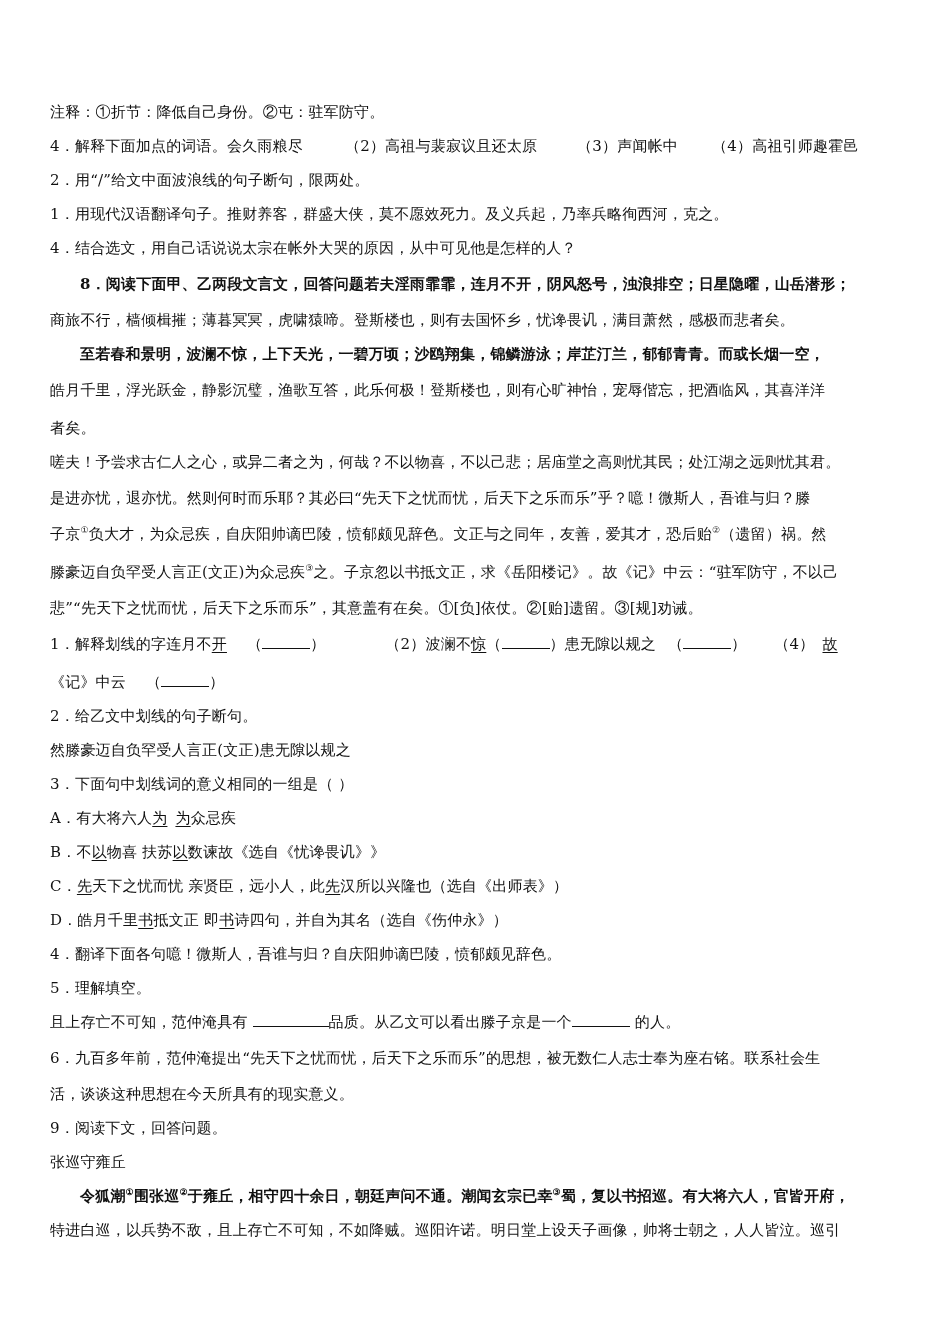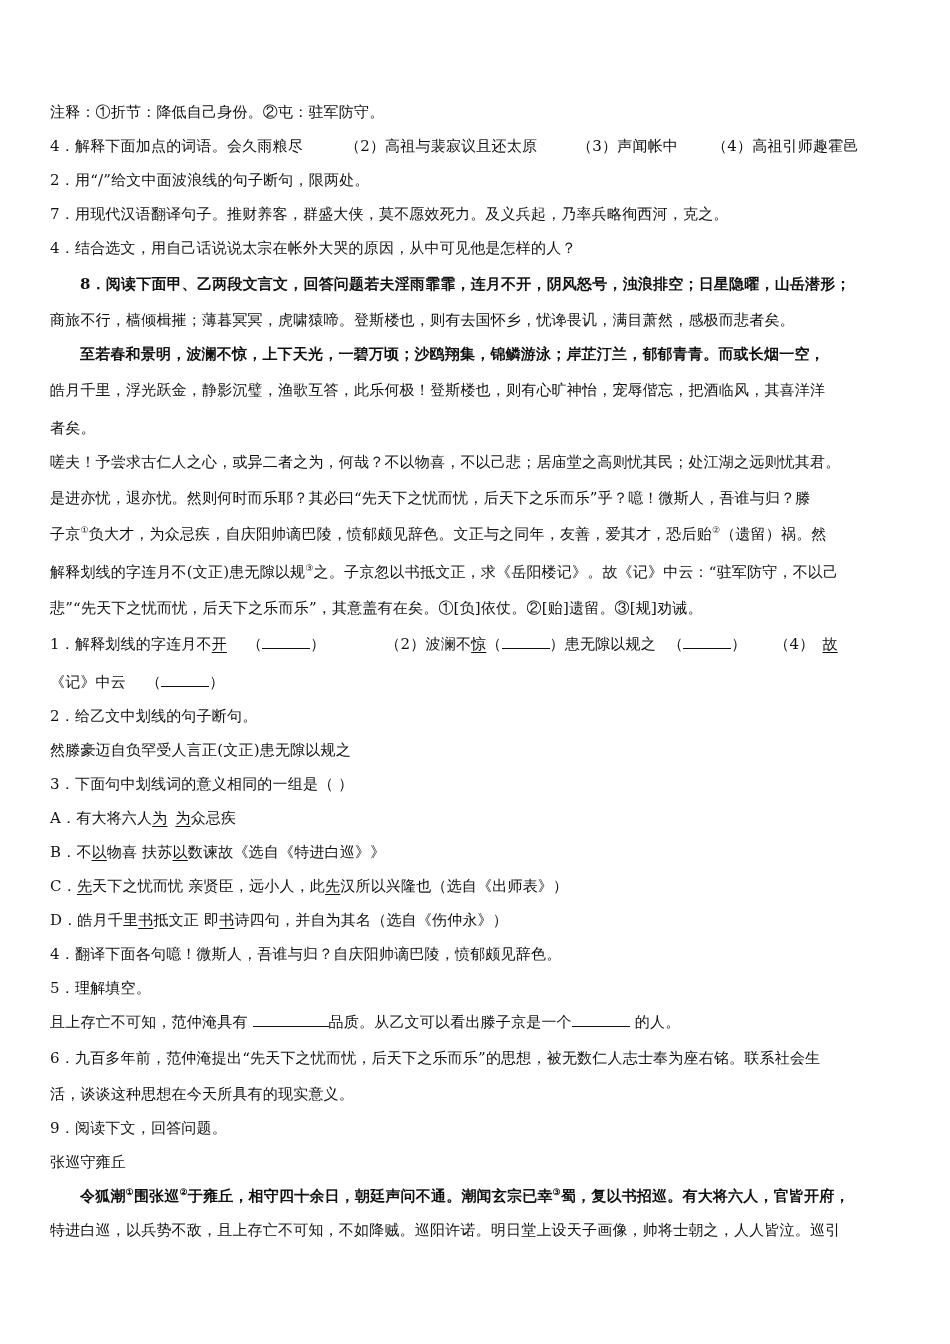--- a/index.html
+++ b/index.html
@@ -21,57 +21,57 @@
 
 <div class="page">
 
   <div class="line" style="top:2px">注释：①折节：降低自己身份。②屯：驻军防守。</div>
 
   <div class="line" style="top:36px">
     <span>4．解释下面加点的词语。会久雨粮尽</span><span class="gap" style="width:42px"></span><span>（2）高祖与裴寂议且还太原</span><span class="gap" style="width:40px"></span><span>（3）声闻帐中</span><span class="gap" style="width:34px"></span><span>（4）高祖引师趣霍邑</span>
   </div>
 
   <div class="line" style="top:70px">2．用“/”给文中面波浪线的句子断句，限两处。</div>
-  <div class="line" style="top:104px">7．用现代汉语翻译句子。推财养客，群盛大侠，莫不愿效死力。及义兵起，乃率兵略徇西河，克之。</div>
+  <div class="line" style="top:104px">1．用现代汉语翻译句子。推财养客，群盛大侠，莫不愿效死力。及义兵起，乃率兵略徇西河，克之。</div>
   <div class="line" style="top:138px">4．结合选文，用自己话说说太宗在帐外大哭的原因，从中可见他是怎样的人？</div>
 
   <div class="line indent" style="top:174px">8．阅读下面甲、乙两段文言文，回答问题若夫淫雨霏霏，连月不开，阴风怒号，浊浪排空；日星隐曜，山岳潜形；</div>
   <div class="line" style="top:210px">商旅不行，樯倾楫摧；薄暮冥冥，虎啸猿啼。登斯楼也，则有去国怀乡，忧谗畏讥，满目萧然，感极而悲者矣。</div>
 
   <div class="line indent" style="top:244px">至若春和景明，波澜不惊，上下天光，一碧万顷；沙鸥翔集，锦鳞游泳；岸芷汀兰，郁郁青青。而或长烟一空，</div>
   <div class="line" style="top:280px">皓月千里，浮光跃金，静影沉璧，渔歌互答，此乐何极！登斯楼也，则有心旷神怡，宠辱偕忘，把酒临风，其喜洋洋</div>
   <div class="line" style="top:318px">者矣。</div>
 
   <div class="line" style="top:352px">嗟夫！予尝求古仁人之心，或异二者之为，何哉？不以物喜，不以己悲；居庙堂之高则忧其民；处江湖之远则忧其君。</div>
   <div class="line" style="top:388px">是进亦忧，退亦忧。然则何时而乐耶？其必曰“先天下之忧而忧，后天下之乐而乐”乎？噫！微斯人，吾谁与归？滕</div>
 
   <div class="line" style="top:424px">
     <span>子京</span><span class="sup">①</span><span>负大才，为众忌疾，自庆阳帅谪巴陵，愤郁颇见辞色。文正与之同年，友善，爱其才，恐后贻</span><span class="sup">②</span><span>（遗留）祸。然</span>
   </div>
   <div class="line" style="top:462px">
-    <span>解释划线的字连月不(文正)患无隙以规</span><span class="sup">③</span><span>之。子京忽以书抵文正，求《岳阳楼记》。故《记》中云：“驻军防守，不以己</span>
+    <span>滕豪迈自负罕受人言正(文正)为众忌疾</span><span class="sup">③</span><span>之。子京忽以书抵文正，求《岳阳楼记》。故《记》中云：“驻军防守，不以己</span>
   </div>
   <div class="line" style="top:498px">悲”“先天下之忧而忧，后天下之乐而乐”，其意盖有在矣。①[负]依仗。②[贻]遗留。③[规]劝诫。</div>
 
   <div class="line" style="top:534px">
     <span>1．解释划线的字连月不</span><span class="u">开</span><span class="gap" style="width:20px"></span><span>（</span><span class="blank" style="width:48px"></span><span>）</span><span class="gap" style="width:60px"></span><span>（2）波澜不</span><span class="u">惊</span><span>（</span><span class="blank" style="width:48px"></span><span>）患无隙以规之</span><span class="gap" style="width:12px"></span><span>（</span><span class="blank" style="width:48px"></span><span>）</span><span class="gap" style="width:28px"></span><span>（4）</span><span class="gap" style="width:8px"></span><span class="u">故</span>
   </div>
   <div class="line" style="top:572px">
     <span>《记》中云</span><span class="gap" style="width:20px"></span><span>（</span><span class="blank" style="width:48px"></span><span>）</span>
   </div>
 
   <div class="line" style="top:606px">2．给乙文中划线的句子断句。</div>
   <div class="line" style="top:640px">然滕豪迈自负罕受人言正(文正)患无隙以规之</div>
   <div class="line" style="top:674px">3．下面句中划线词的意义相同的一组是（  ）</div>
 
   <div class="line" style="top:708px">
     <span>A．有大将六人</span><span class="u">为</span><span class="gap" style="width:8px"></span><span class="u">为</span><span>众忌疾</span>
   </div>
   <div class="line" style="top:742px">
-    <span>B．不</span><span class="u">以</span><span>物喜  扶苏</span><span class="u">以</span><span>数谏故《选自《特进白巡》》</span>
+    <span>B．不</span><span class="u">以</span><span>物喜  扶苏</span><span class="u">以</span><span>数谏故《选自《忧谗畏讥》》</span>
   </div>
   <div class="line" style="top:776px">
     <span>C．</span><span class="u">先</span><span>天下之忧而忧  亲贤臣，远小人，此</span><span class="u">先</span><span>汉所以兴隆也（选自《出师表》）</span>
   </div>
   <div class="line" style="top:810px">
     <span>D．皓月千里</span><span class="u">书</span><span>抵文正  即</span><span class="u">书</span><span>诗四句，并自为其名（选自《伤仲永》）</span>
   </div>
 
   <div class="line" style="top:844px">4．翻译下面各句噫！微斯人，吾谁与归？自庆阳帅谪巴陵，愤郁颇见辞色。</div>
   <div class="line" style="top:878px">5．理解填空。</div>

